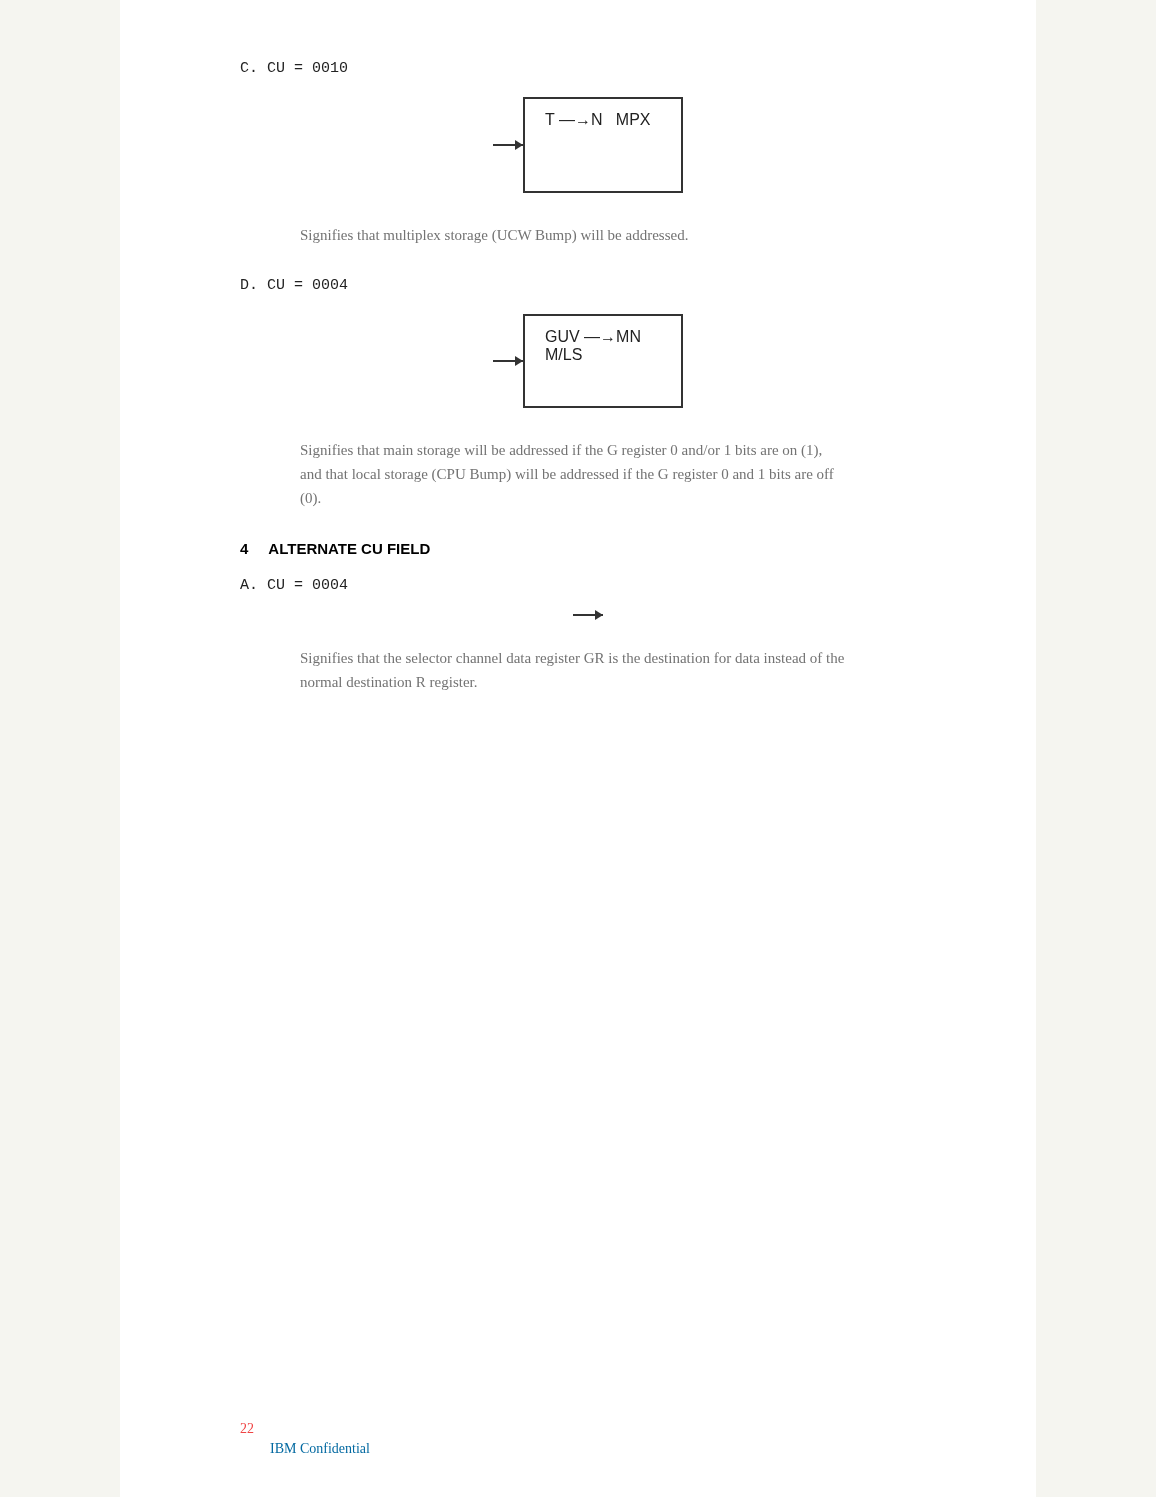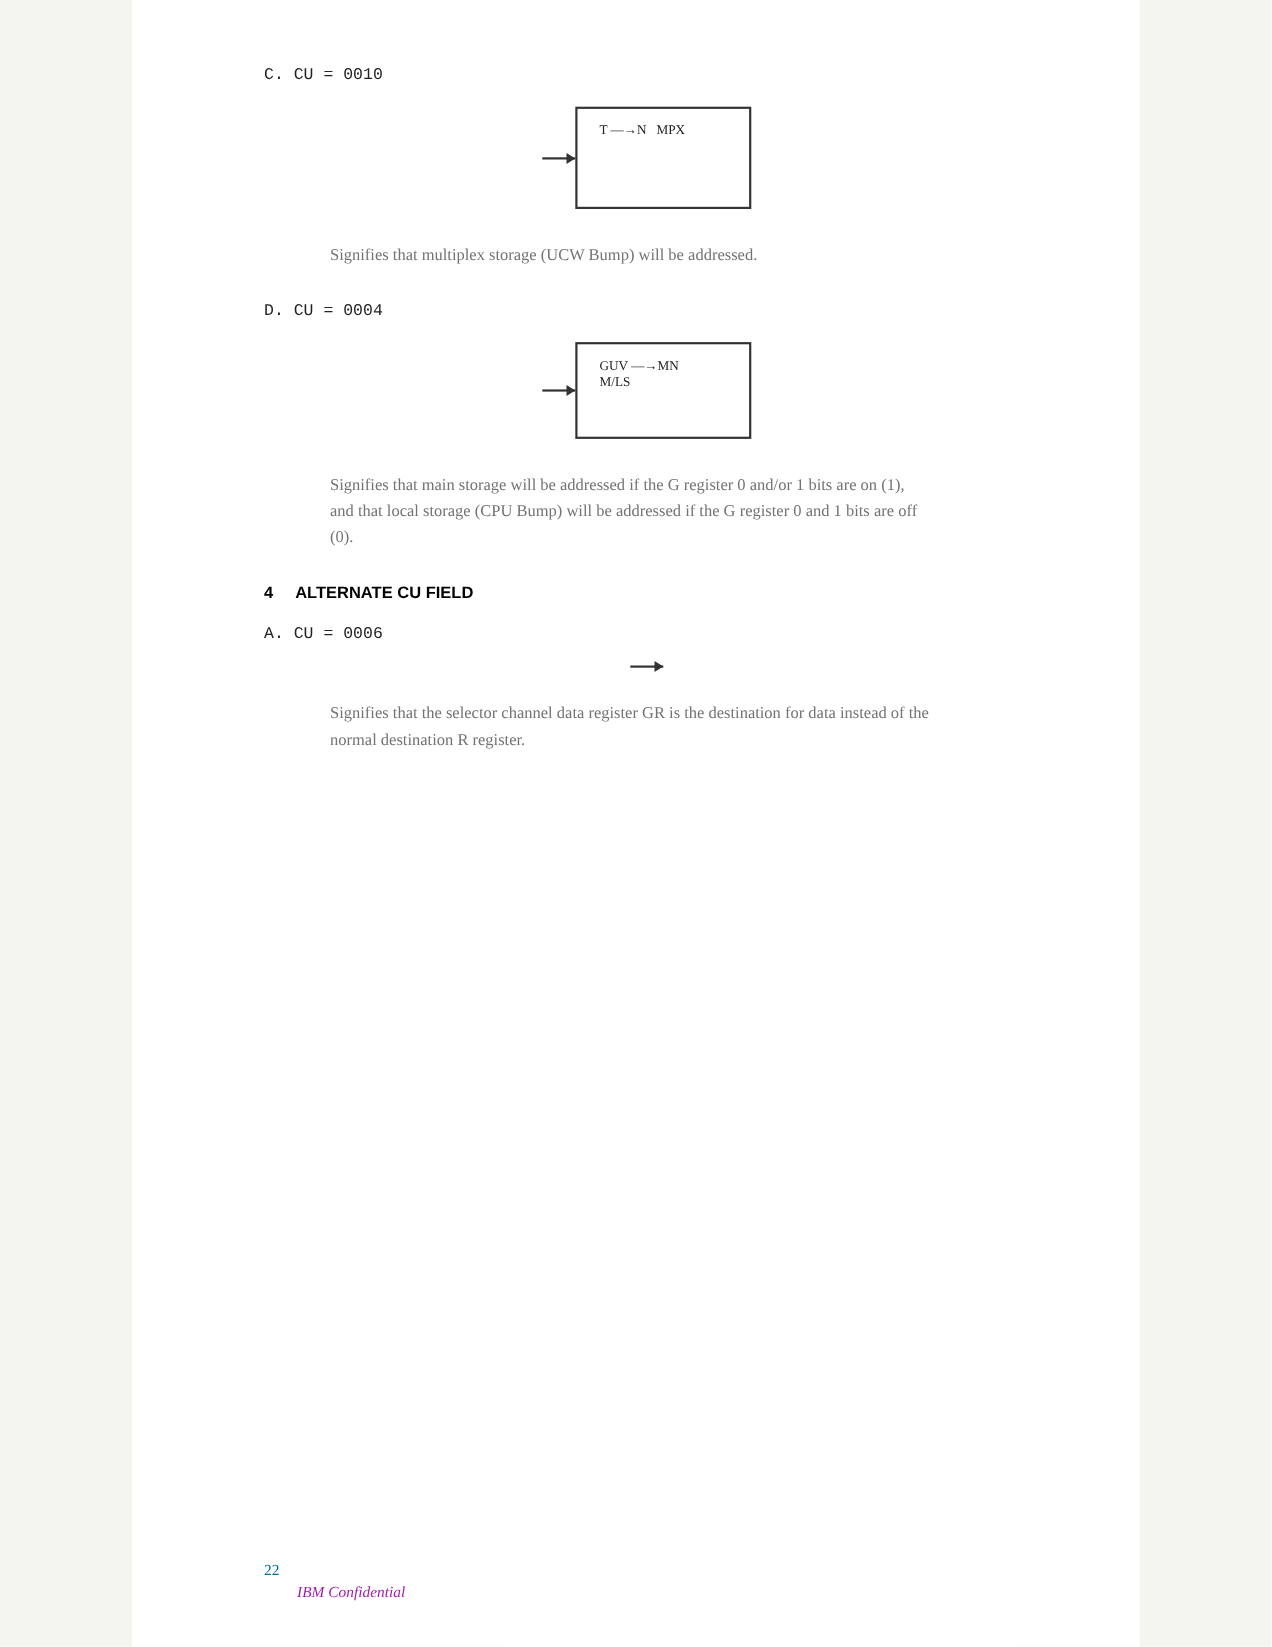--- a/index.html
+++ b/index.html
@@ -43,22 +43,22 @@
       padding: 12px 20px;
       min-width: 160px;
       min-height: 80px;
       position: relative;
       display: flex;
       flex-direction: column;
       justify-content: flex-start;
     }
 
     .diagram-box-inner {
-      font-family: Liberation Serif, serif;
-      font-size: 12px;
+      font-family: Liberation Sans, sans-serif;
+      font-size: 16px;
       color: #222;
       white-space: pre;
     }
 
     .diagram-wrapper {
       display: flex;
       align-items: center;
     }
 
     .connector-line {
@@ -108,27 +108,26 @@
       left: 120px;
       font-size: 14px;
       color: #444;
       display: flex;
       align-items: center;
       gap: 16px;
     }
 
     .footer-page {
       font-size: 14px;
-      color: #0369a1;
+      color: #ef4444;
     }
 
     .footer-title {
-      font-style: italic;
       font-size: 14px;
-      color: #a21caf;
+      color: #0369a1;
       margin-top: 40px;
     }
   </style>
 </head>
 <body>
 
 <div class="page">
 
   <div>
     <div class="section-label">C.  CU  =  0010</div>
@@ -167,21 +166,21 @@
       (0).
     </div>
   </div>
 
   <div class="section-heading">
     <span class="section-number">4</span>
     <span>ALTERNATE CU FIELD</span>
   </div>
 
   <div>
-    <div class="section-label">A.  CU  =  0006</div>
+    <div class="section-label">A.  CU  =  0004</div>
 
     <div class="diagram-container">
       <div class="diagram-wrapper">
         <div class="connector-line"></div>
       </div>
     </div>
 
     <div class="description-text">
       Signifies that the selector channel data register GR is the destination for data instead of the<br>
       normal destination R register.

